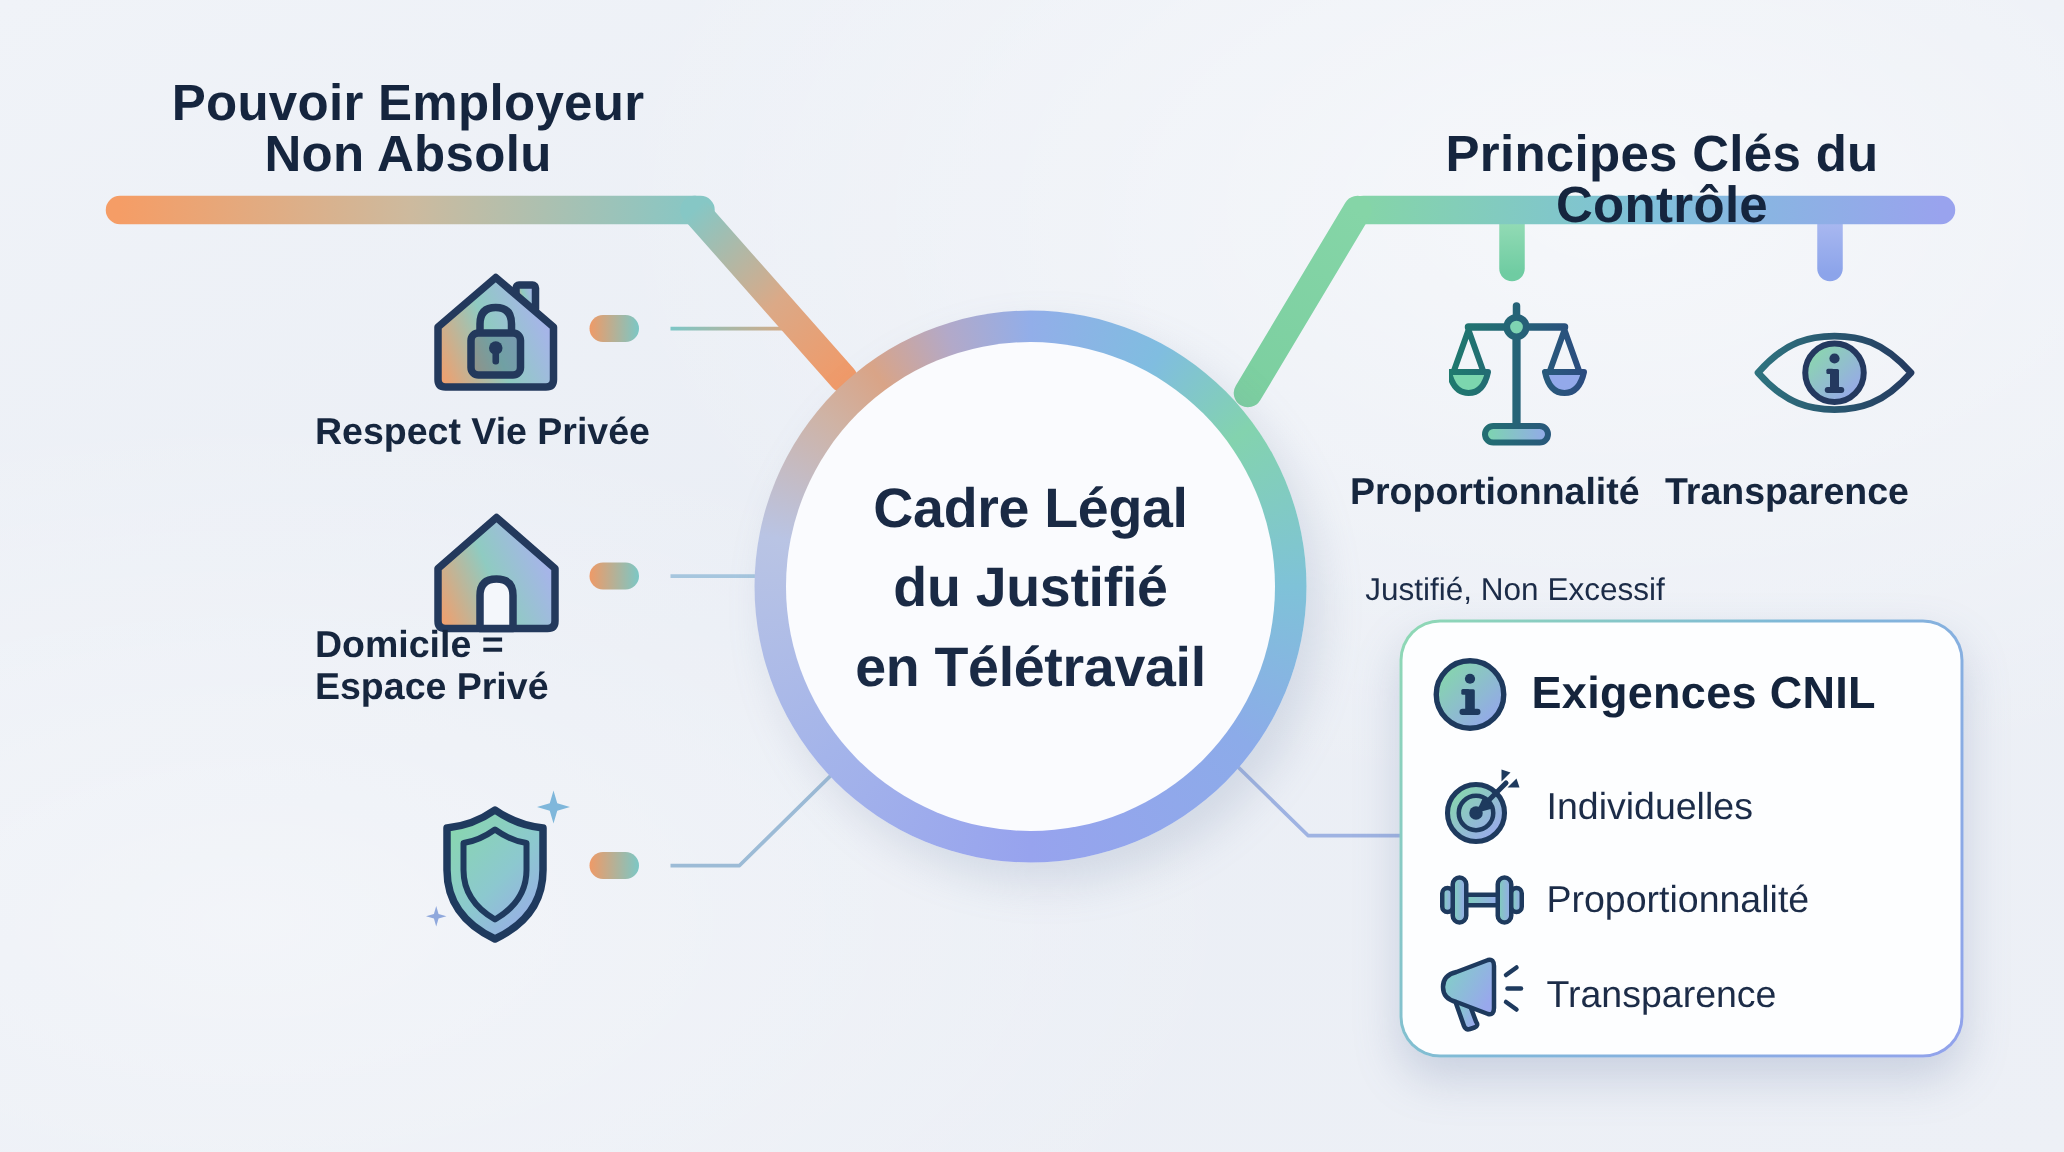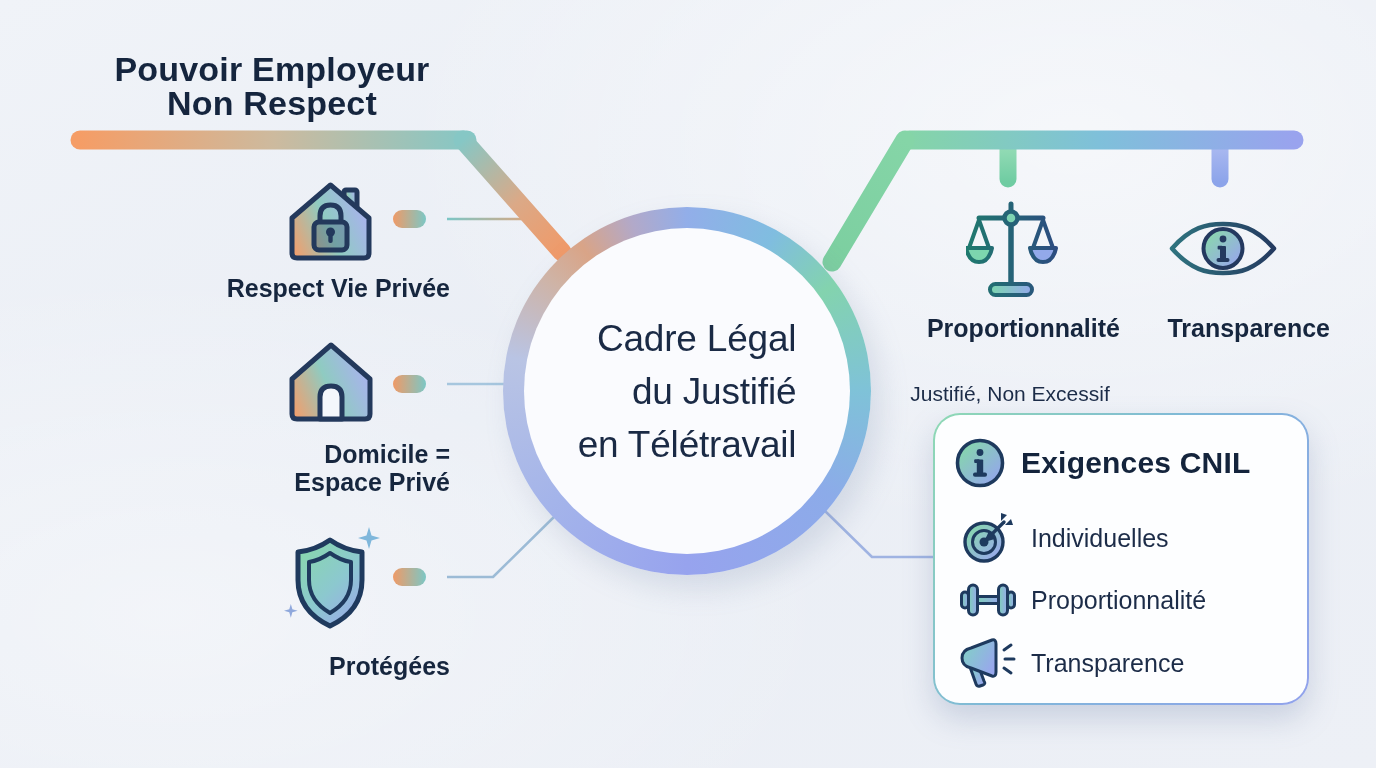--- a/index.html
+++ b/index.html
@@ -17,23 +17,23 @@
   .heading-right{left:908px;top:86px;width:400px;}
 
   .ring{position:absolute;z-index:2;left:503px;top:207px;width:368px;height:368px;border-radius:50%;
     background:conic-gradient(from 0deg,
       #92aee9 0%, #80bde0 8%, #83d3ae 15%, #7fc2d8 25%, #8cabe9 35%,
       #97a3ee 50%, #a4b4ea 64%, #b9c4e4 78%, #cfb3a5 86%, #d9a487 90%,
       #b2a9c9 95%, #92aee9 100%);
     box-shadow:10px 14px 28px rgba(125,140,175,.22);}
   .ring-inner{position:absolute;inset:21px;border-radius:50%;background:#fafbfe;
     display:flex;align-items:center;justify-content:center;}
-  .ring-title{text-align:right;font-size:37px;line-height:53px;font-weight:400;color:#1a2a45;letter-spacing:-.2px;}
-
-  .item-label{position:absolute;z-index:3;text-align:right;font-weight:700;color:#16263e;
+  .ring-title{text-align:center;font-size:37px;line-height:53px;font-weight:700;color:#1a2a45;letter-spacing:-.2px;}
+
+  .item-label{position:absolute;z-index:3;text-align:left;font-weight:700;color:#16263e;
     font-size:25px;line-height:28px;}
   .item-sublabel{position:absolute;z-index:3;text-align:center;font-weight:400;color:#1c2c48;
     font-size:21px;line-height:24px;margin-top:38px;}
   .icon-abs{position:absolute;z-index:3;}
 
   .card-border{position:absolute;z-index:3;left:933px;top:413px;width:374px;height:290px;border-radius:27px;
     background:linear-gradient(125deg,#8fd9b4 0%,#7fb8d8 45%,#92a2ec 100%);
     padding:1px;box-shadow:0 14px 30px rgba(110,130,170,.28);}
   .card{position:absolute;inset:2px;border-radius:25px;background:#fdfeff;}
   .card-header{position:absolute;left:19px;top:22px;display:flex;align-items:center;gap:15px;}
@@ -100,22 +100,23 @@
     <path d="M1294 140 H909" stroke="url(#gRbar)" stroke-width="19" stroke-linecap="round" fill="none"></path>
     <path d="M905 140 L832 262" stroke="url(#gRdiag)" stroke-width="19" stroke-linecap="round" fill="none"></path>
 
     <rect x="393" y="210" width="33" height="18" rx="9" fill="url(#gPill)"></rect>
     <rect x="393" y="375" width="33" height="18" rx="9" fill="url(#gPill)"></rect>
     <rect x="393" y="568" width="33" height="18" rx="9" fill="url(#gPill)"></rect>
   </svg>
 
   <div class="heading heading-left">
     <div>Pouvoir Employeur</div>
-    <div>Non Respect</div>
-  </div>
+    <div>Non Absolu</div>
+  </div>
+  <div class="heading heading-right">Principes Clés du Contrôle</div>
 
   <div class="ring">
     <div class="ring-inner">
       <div class="ring-title">
         <div>Cadre Légal</div>
         <div>du Justifié</div>
         <div>en Télétravail</div>
       </div>
     </div>
   </div>
@@ -141,40 +142,39 @@
     <defs>
       <linearGradient id="h2-g" x1="0" y1="0.85" x2="1" y2="0.45">
         <stop offset="0" stop-color="#f09f6e"></stop>
           <stop offset="0.5" stop-color="#8fcbc1"></stop>
           <stop offset="1" stop-color="#a9b2ee"></stop>
       </linearGradient>
     </defs>
     <path d="M8 41 L47 7 L86 41 V76 Q86 81 81 81 H13 Q8 81 8 76 Z" fill="url(#h2-g)" stroke="#23395c" stroke-width="5" stroke-linejoin="round"></path>
     <path d="M36 81 V59 Q36 48 47 48 Q58 48 58 59 V81 Z" fill="#f4f7fb" stroke="#23395c" stroke-width="5" stroke-linejoin="round"></path>
   </svg>
-  <div class="item-label" style="left:210px;top:440px;width:240px;">
+  <div class="item-label" style="left:210px;top:416px;width:240px;">
     <div>Domicile =</div>
     <div>Espace Privé</div>
   </div>
 
   <svg class="icon-abs" style="left:280px;top:526px;" width="100" height="112" viewBox="0 0 100 112">
     <defs>
       <linearGradient id="sh-g" x1="0.1" y1="0" x2="0.9" y2="1">
         <stop offset="0" stop-color="#88d8ac"></stop>
           <stop offset="0.55" stop-color="#8cc8cf"></stop>
           <stop offset="1" stop-color="#9ba8ec"></stop>
       </linearGradient>
     </defs>
     <path d="M50 14 C40 21 28 25 18 26 V54 C18 77 31 91 50 100 C69 91 82 77 82 54 V26 C72 25 60 21 50 14 Z" fill="url(#sh-g)" stroke="#1f3a5e" stroke-width="5" stroke-linejoin="round"></path>
     <path d="M50 27 C43 32 36 35 29 36 V54 C29 70 38 80 50 87 C62 80 71 70 71 54 V36 C64 35 57 32 50 27 Z" fill="none" stroke="#1f3a5e" stroke-width="4" stroke-linejoin="round"></path>
     <path transform="translate(78,1)" d="M11 0 L13.5 8.5 L22 11 L13.5 13.5 L11 22 L8.5 13.5 L0 11 L8.5 8.5 Z" fill="#7fb7db"></path>
     <path transform="translate(4,78) scale(0.62)" d="M11 0 L13.5 8.5 L22 11 L13.5 13.5 L11 22 L8.5 13.5 L0 11 L8.5 8.5 Z" fill="#8fa8dc"></path>
   </svg>
   <div class="item-label" style="left:210px;top:652px;width:240px;">
-    <div>Protégées</div>
   </div>
 
   <svg class="icon-abs" style="left:966px;top:200px;" width="92" height="102" viewBox="0 0 92 102">
     <defs>
       <linearGradient id="sc-s" gradientUnits="userSpaceOnUse" x1="0" y1="0" x2="92" y2="0">
         <stop offset="0" stop-color="#1f7a6e"></stop>
           <stop offset="1" stop-color="#2c4b80"></stop>
       </linearGradient>
       <linearGradient id="sc-b" x1="0" y1="0" x2="1" y2="0">
         <stop offset="0" stop-color="#7cd6ae"></stop>

